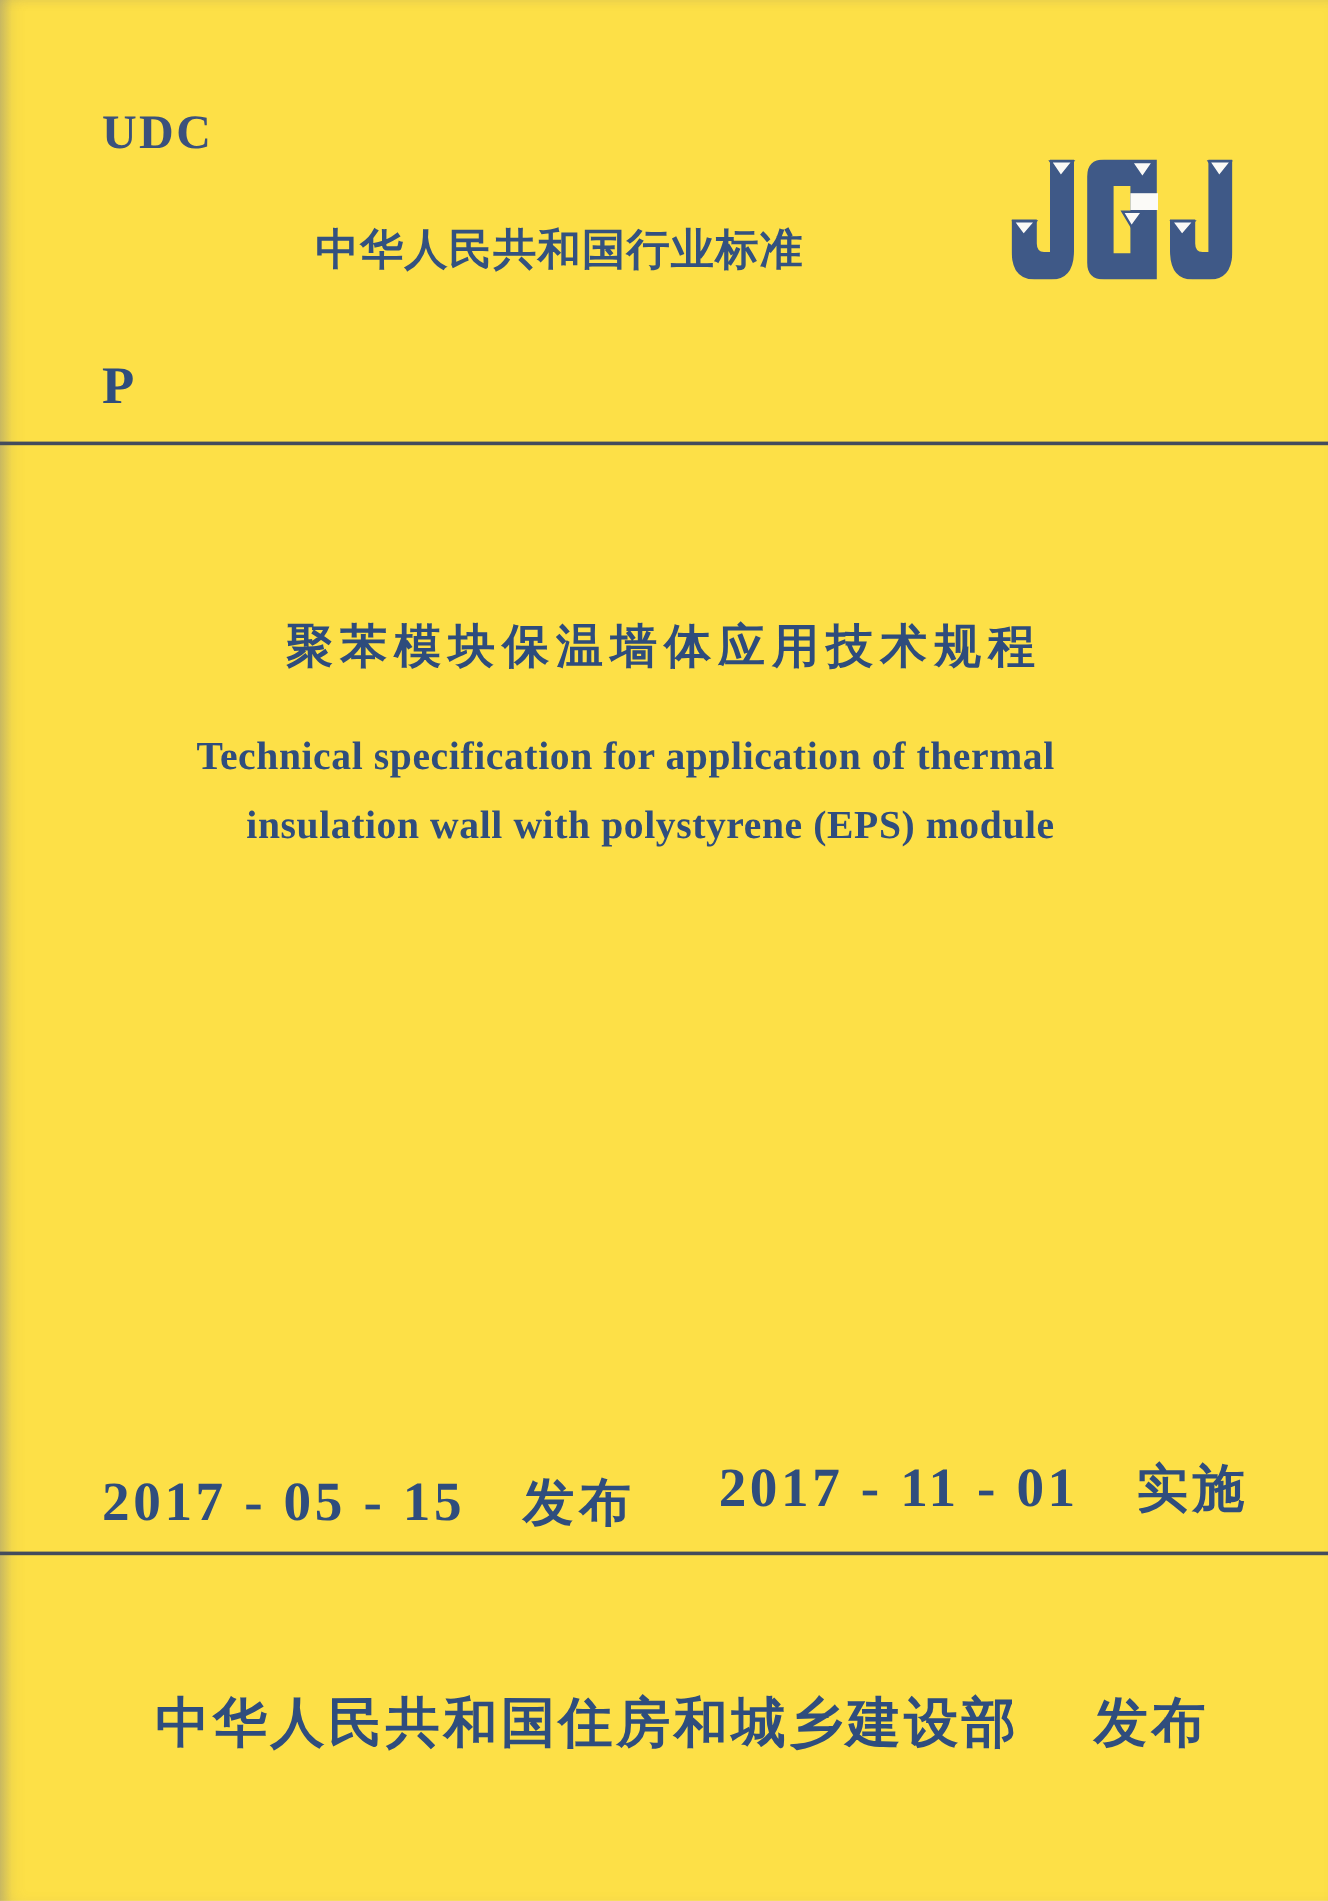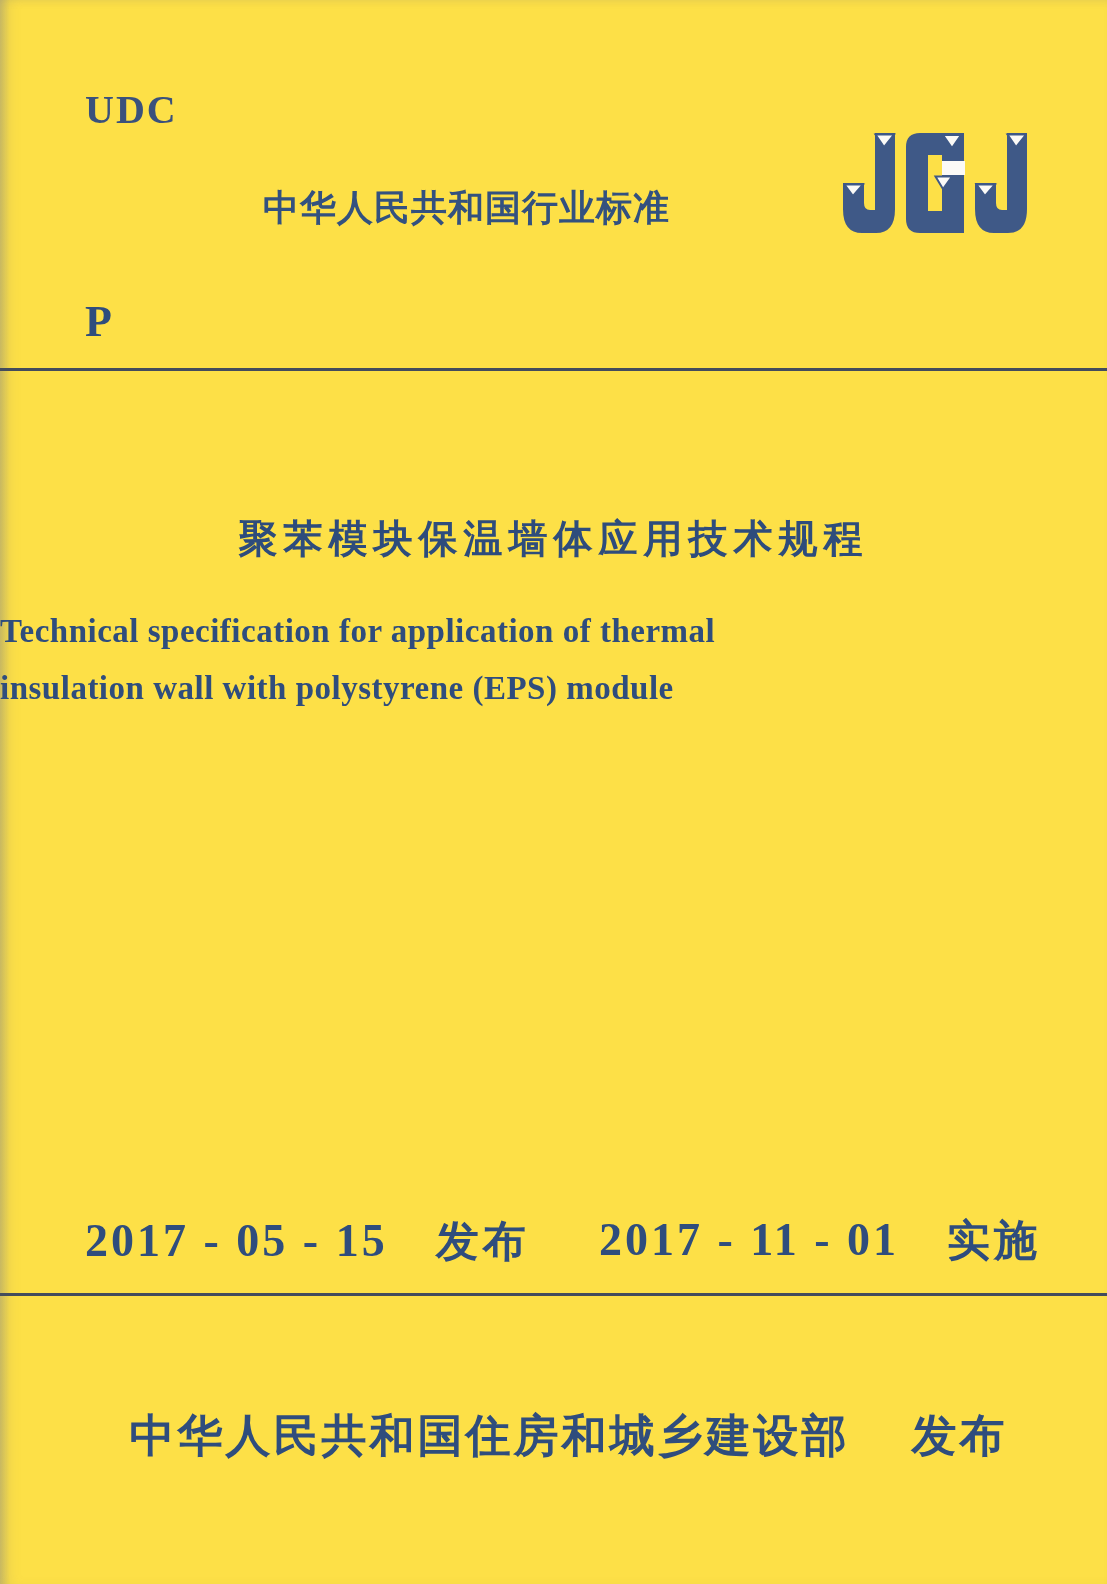--- a/index.html
+++ b/index.html
@@ -88,38 +88,38 @@
     font-weight: 600;
     font-size: 39px;
     letter-spacing: 6px;
     color: #2e4c7c;
     white-space: nowrap;
   }
   .title-en {
     position: absolute;
     left: 0; top: 603px;
     width: 879px;
-    text-align: left;
+    text-align: right;
     font-size: 33px;
     font-weight: 600;
     line-height: 57px;
     letter-spacing: 0.5px;
     color: #2f4d7d;
   }
 
   .date-row {
     position: absolute;
     left: 0; top: 1212px;
     width: 1107px;
     height: 50px;
     font-size: 46px;
     color: #2f4d7d;
     white-space: nowrap;
   }
-  .date-left  { position: absolute; left: 85px; top: 1px; text-align: right; }
+  .date-left  { position: absolute; left: 85px; top: 12px; text-align: right; }
   .date-right { position: absolute; right: 66px; top: 0; }
   .date-num {
     font-weight: bold;
     letter-spacing: 3px;
   }
   .date-label {
     font-family: "Liberation Sans", sans-serif;
     font-weight: 900;
     font-size: 43px;
     letter-spacing: 4px;

